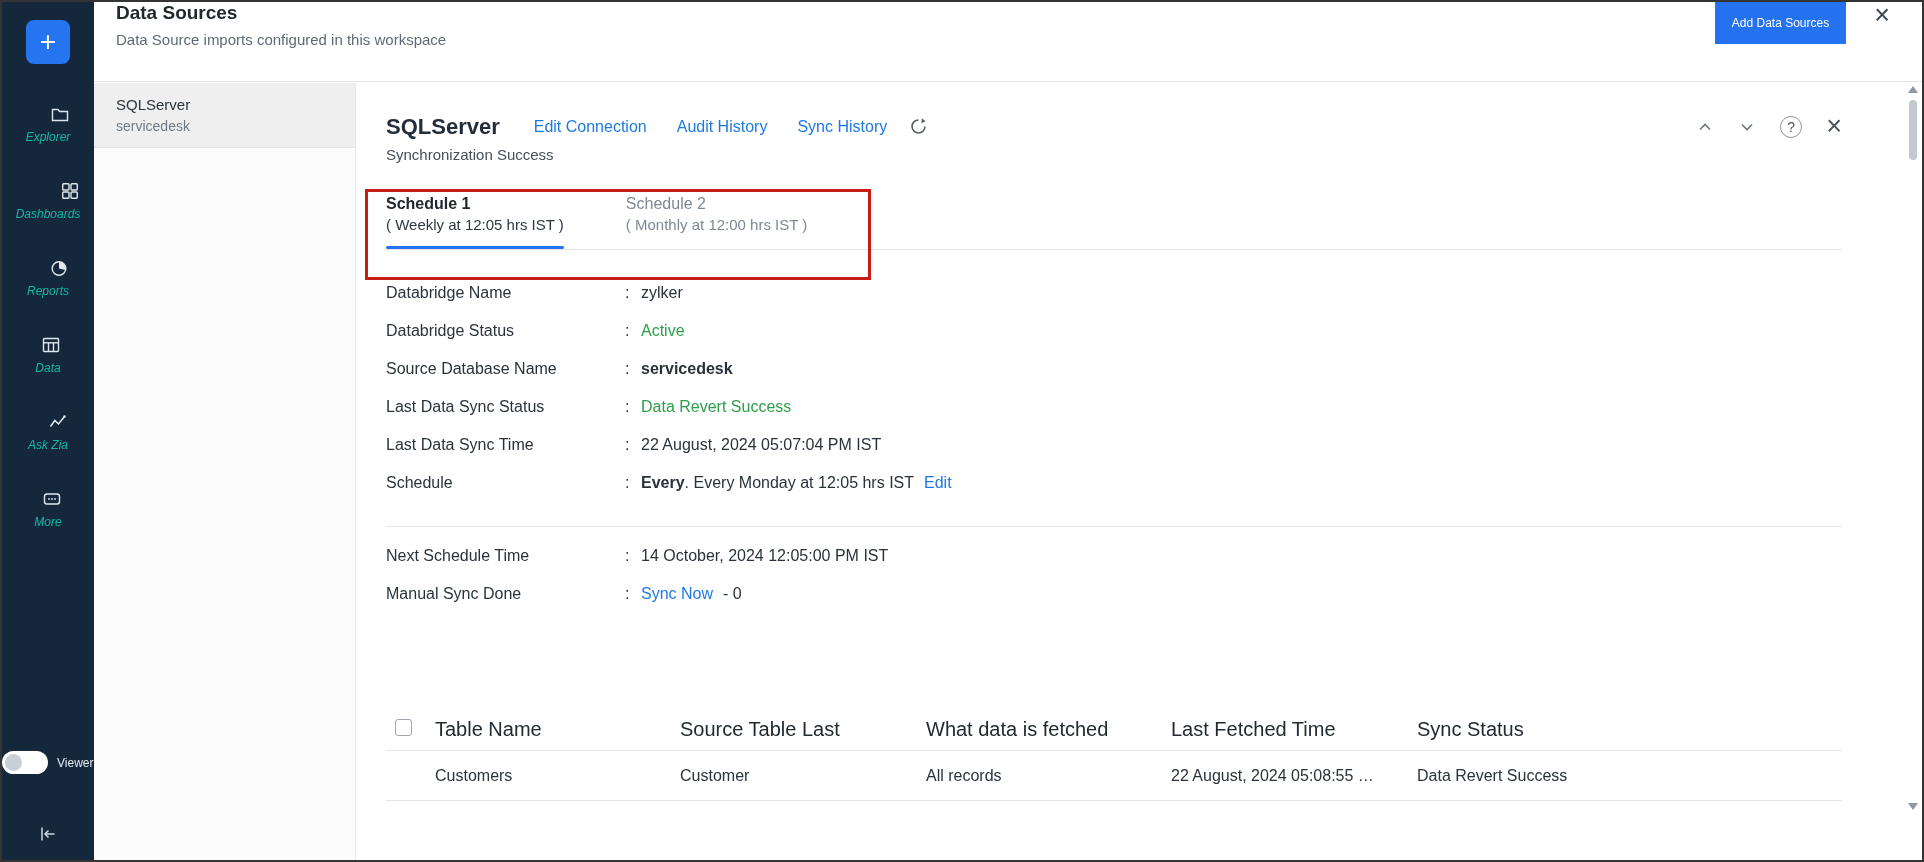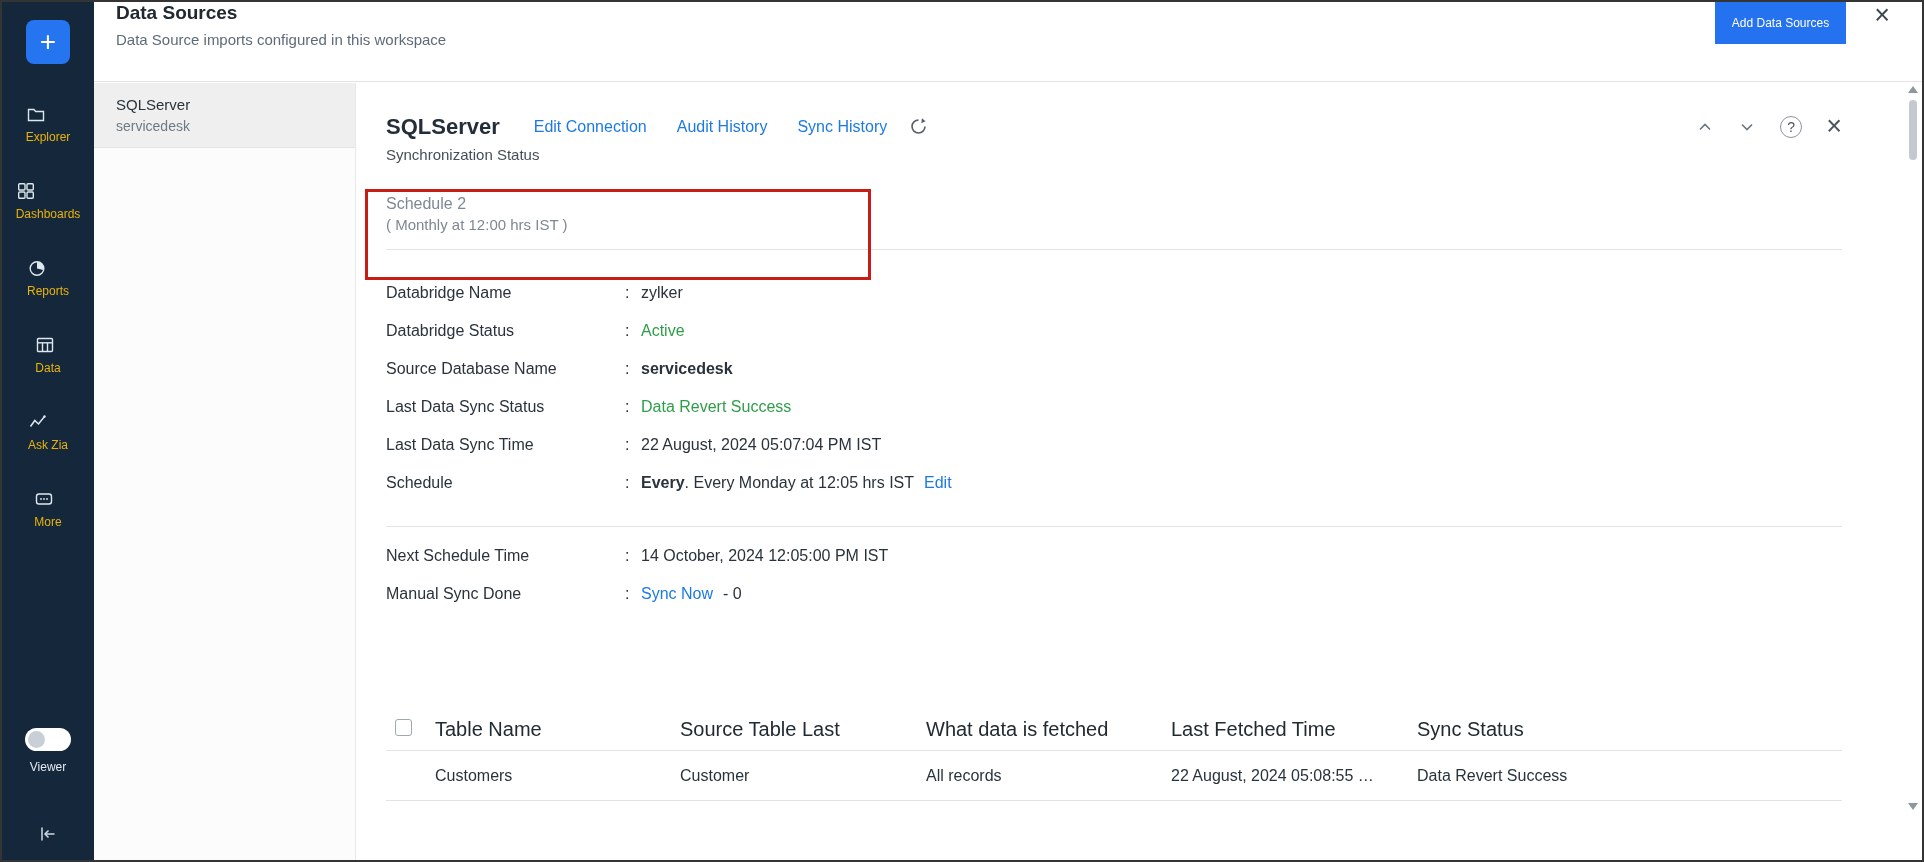--- a/index.html
+++ b/index.html
@@ -3,24 +3,24 @@
 <meta charset="utf-8">
 <style>
   * { box-sizing: border-box; margin: 0; padding: 0; font-family: "Liberation Sans", sans-serif; }
   body { background: #ffffff; }
   .frame { position: relative; width: 1924px; height: 862px; border: 2px solid #343434; background: #fff; overflow: hidden; }
 
   
   .sidebar { position: absolute; left: 0; top: 0; bottom: 0; width: 92px; background: #15283B; display: flex; flex-direction: column; align-items: center; }
   .add-btn { margin-top: 18px; width: 44px; height: 44px; border-radius: 8px; background: #2575F0; color: #fff; font-size: 28px; font-weight: 400; display: flex; align-items: center; justify-content: center; cursor: pointer; }
   .nav { margin-top: 40px; display: flex; flex-direction: column; align-items: center; gap: 37px; }
-  .nav-item { display: flex; flex-direction: column; align-items: flex-start; gap: 6px; color: #eab308; cursor: pointer; }
+  .nav-item { display: flex; flex-direction: column; align-items: flex-end; gap: 6px; color: #14b8a6; cursor: pointer; font-style: italic; }
   .nav-icon { display: flex; }
   .nav-label { font-size: 12px; }
-  .viewer-group { position: absolute; bottom: 86px; left: 0; right: 0; display: flex; flex-direction: column; align-items: center; gap: 9px; }
+  .viewer-group { position: absolute; bottom: 86px; left: 0; right: 0; display: flex; flex-direction: row; align-items: center; gap: 9px; }
   .toggle { width: 46px; height: 23px; background: #fff; border-radius: 12px; position: relative; cursor: pointer; }
   .toggle-knob { position: absolute; left: 3px; top: 3px; width: 17px; height: 17px; border-radius: 50%; background: #c9cfd6; }
   .viewer-label { color: #E3EAF1; font-size: 12px; }
   .collapse { position: absolute; bottom: 16px; left: 0; right: 0; display: flex; justify-content: center; color: #cfd9e2; cursor: pointer; }
 
   
   .topbar { position: absolute; left: 92px; right: 0; top: 0; height: 80px; background: #fff; border-bottom: 1px solid #e4e4e4; display: flex; align-items: flex-start; padding: 0 22px; }
   .topbar-titles { display: flex; flex-direction: column; gap: 7px; }
   .topbar-title { font-size: 19px; font-weight: 700; color: #202830; }
   .topbar-sub { font-size: 15px; color: #5E6B77; }
@@ -206,23 +206,27 @@
         <span class="chev">
           <svg width="18" height="18" viewBox="0 0 18 18" fill="none" stroke="#6B7680" stroke-width="1.6">
               <polyline points="4,6.5 9,11.5 14,6.5"></polyline>
             </svg>
         </span>
         <span class="help-circle">?</span>
         <span class="panel-close">×</span>
       </span>
     </div>
 
-    <div class="section-label">Synchronization Status</div>
+    <div class="section-label">Synchronization Success</div>
 
     <div class="tabbar">
+      <div class="tab active">
+        <span class="tab-title">Schedule 1</span>
+        <span class="tab-sub">( Weekly at 12:05 hrs IST )</span>
+      </div>
       <div class="tab inactive">
         <span class="tab-title">Schedule 2</span>
         <span class="tab-sub">( Monthly at 12:00 hrs IST )</span>
       </div>
     </div>
 
     <div class="annotation"></div>
 
     <div class="details">
       <div class="detail-row">

